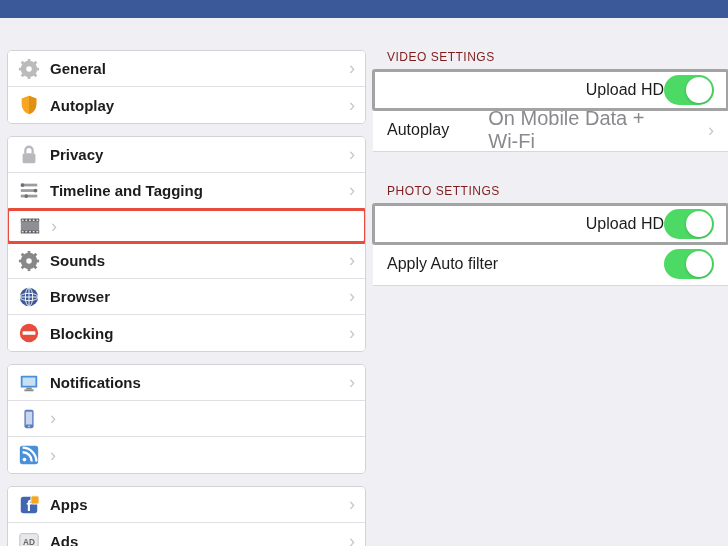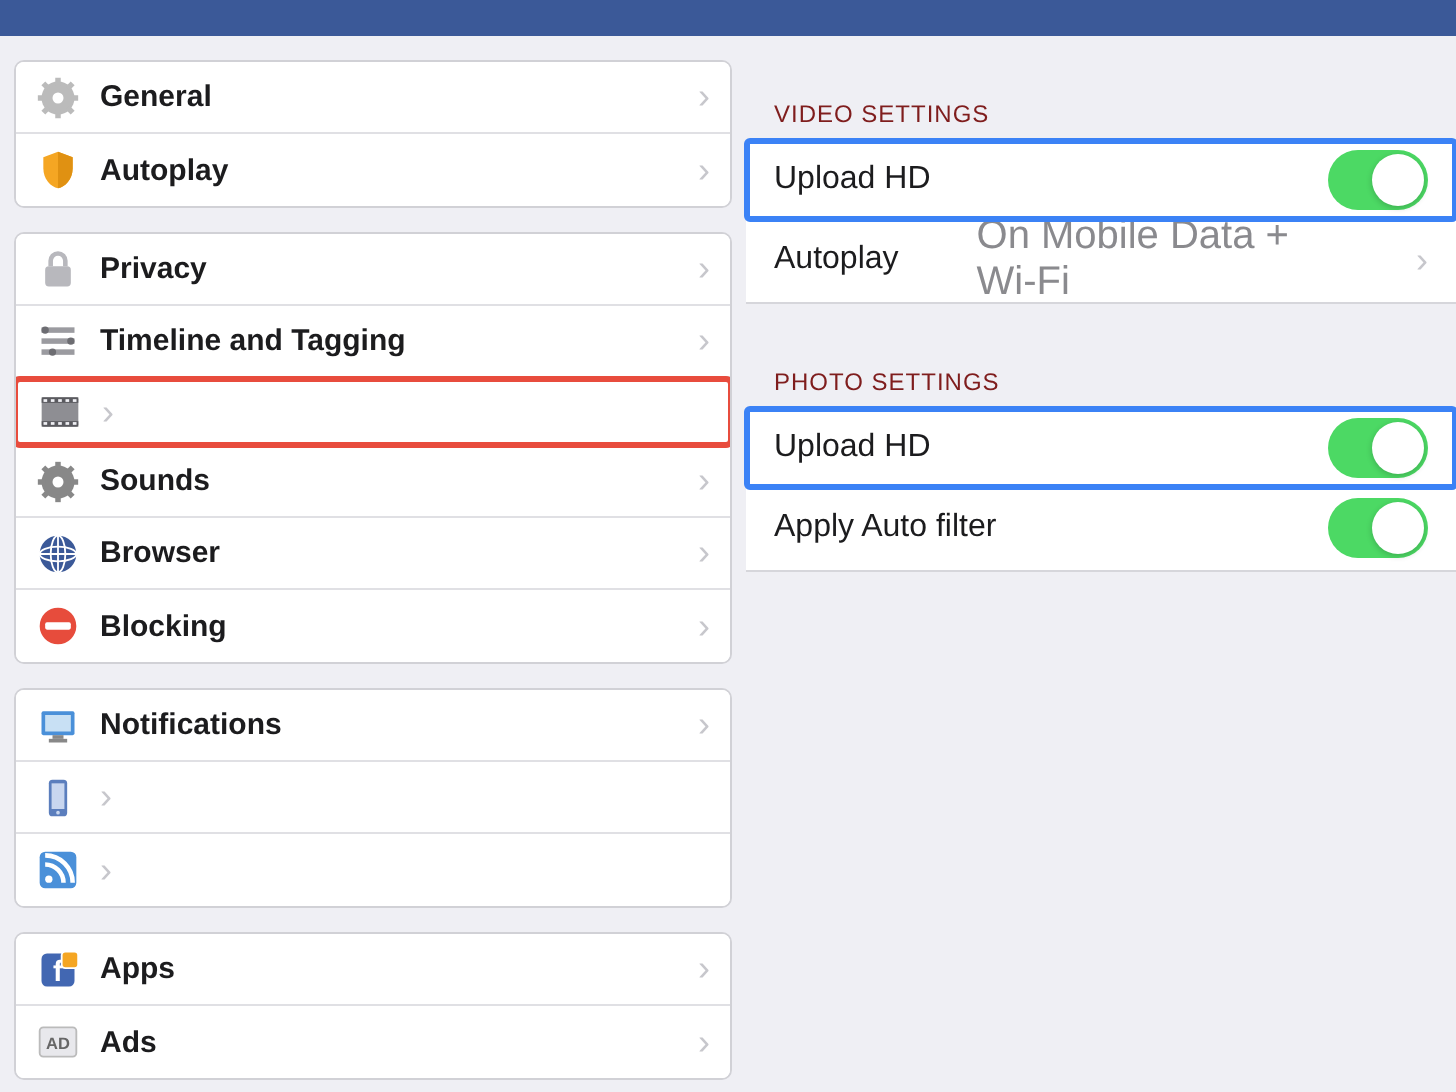--- a/index.html
+++ b/index.html
@@ -16,20 +16,21 @@
       overflow: hidden;
     }
     .pane {
       height: 100%;
       display: flex;
       flex-direction: column;
     }
     .left-pane {
       width: 373px;
       background: #efeff4;
+      gap: 20px;
     }
     .right-pane {
       flex: 1;
       background: #efeff4;
     }
     .header-bar {
       height: 18px;
       background: #3b5998;
       width: 100%;
     }
@@ -137,25 +138,26 @@
       position: absolute;
       width: 26px;
       height: 26px;
       background: #fff;
       border-radius: 50%;
       top: 2px;
       right: 2px;
       box-shadow: 0 1px 3px rgba(0,0,0,0.2);
     }
     .r-row.highlighted {
-       border: 3px solid #3b82f6;
+       border: 3px solid #a3a3a3;
        border-radius: 3px;
        z-index: 3;
        margin: -2px -1px;
        padding: 12px 12px;
+       text-align: right;
     }
 
     
     .icon-svg {
       width: 22px;
       height: 22px;
     }
     .left-content {
       overflow-y: hidden;
       flex: 1;

